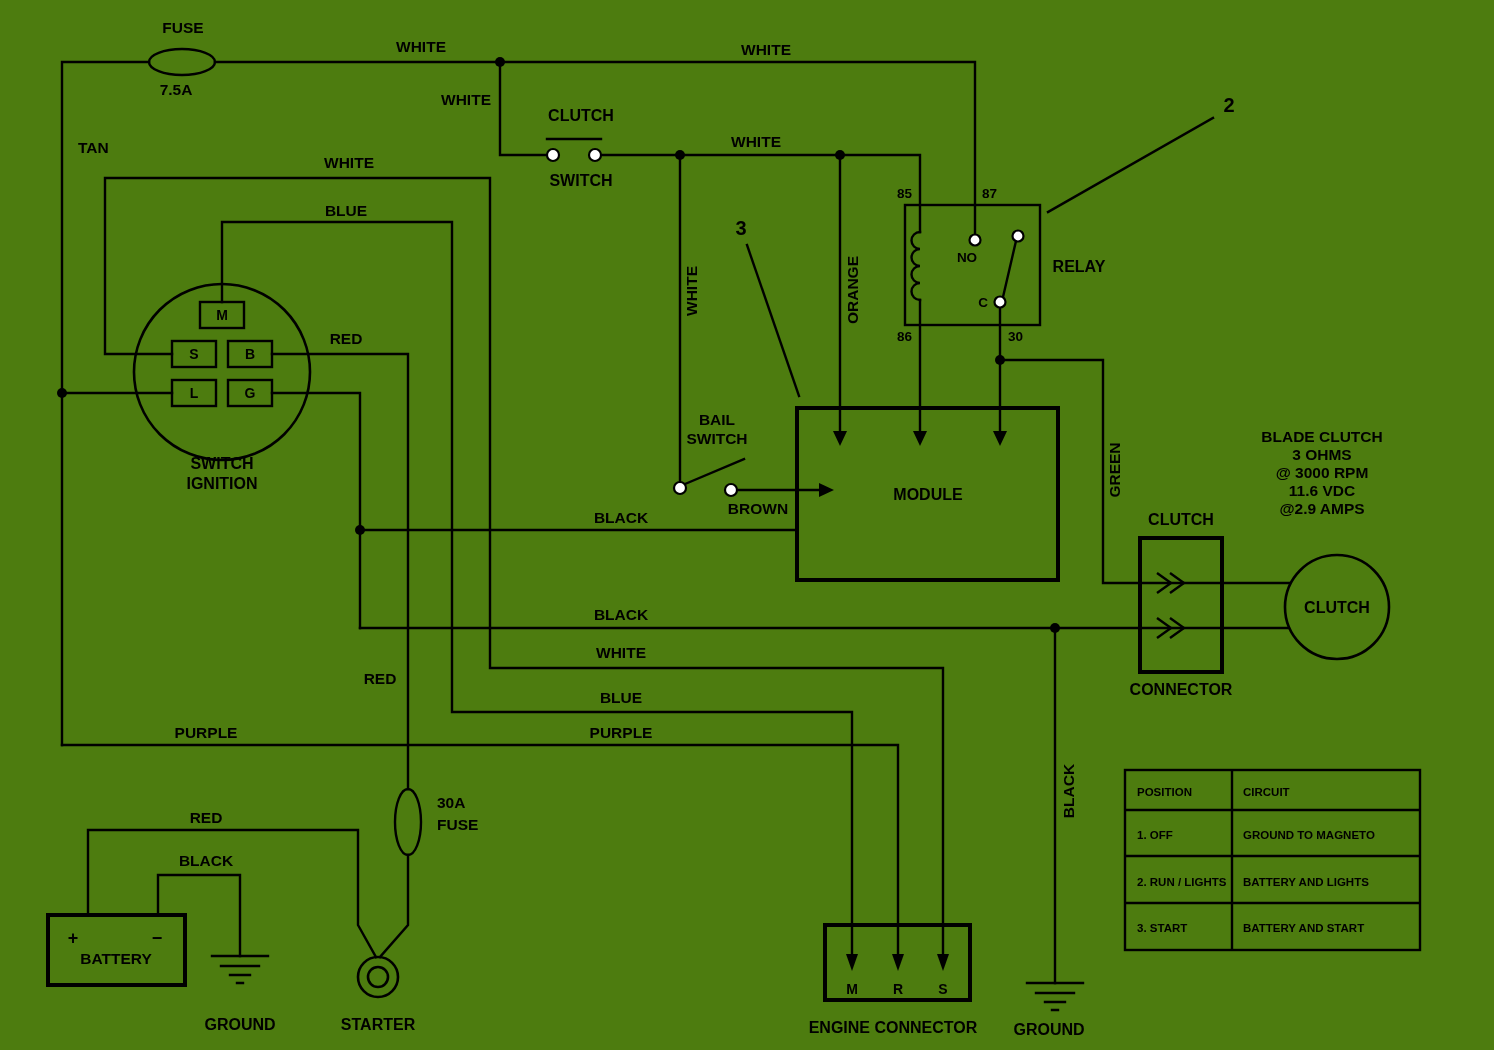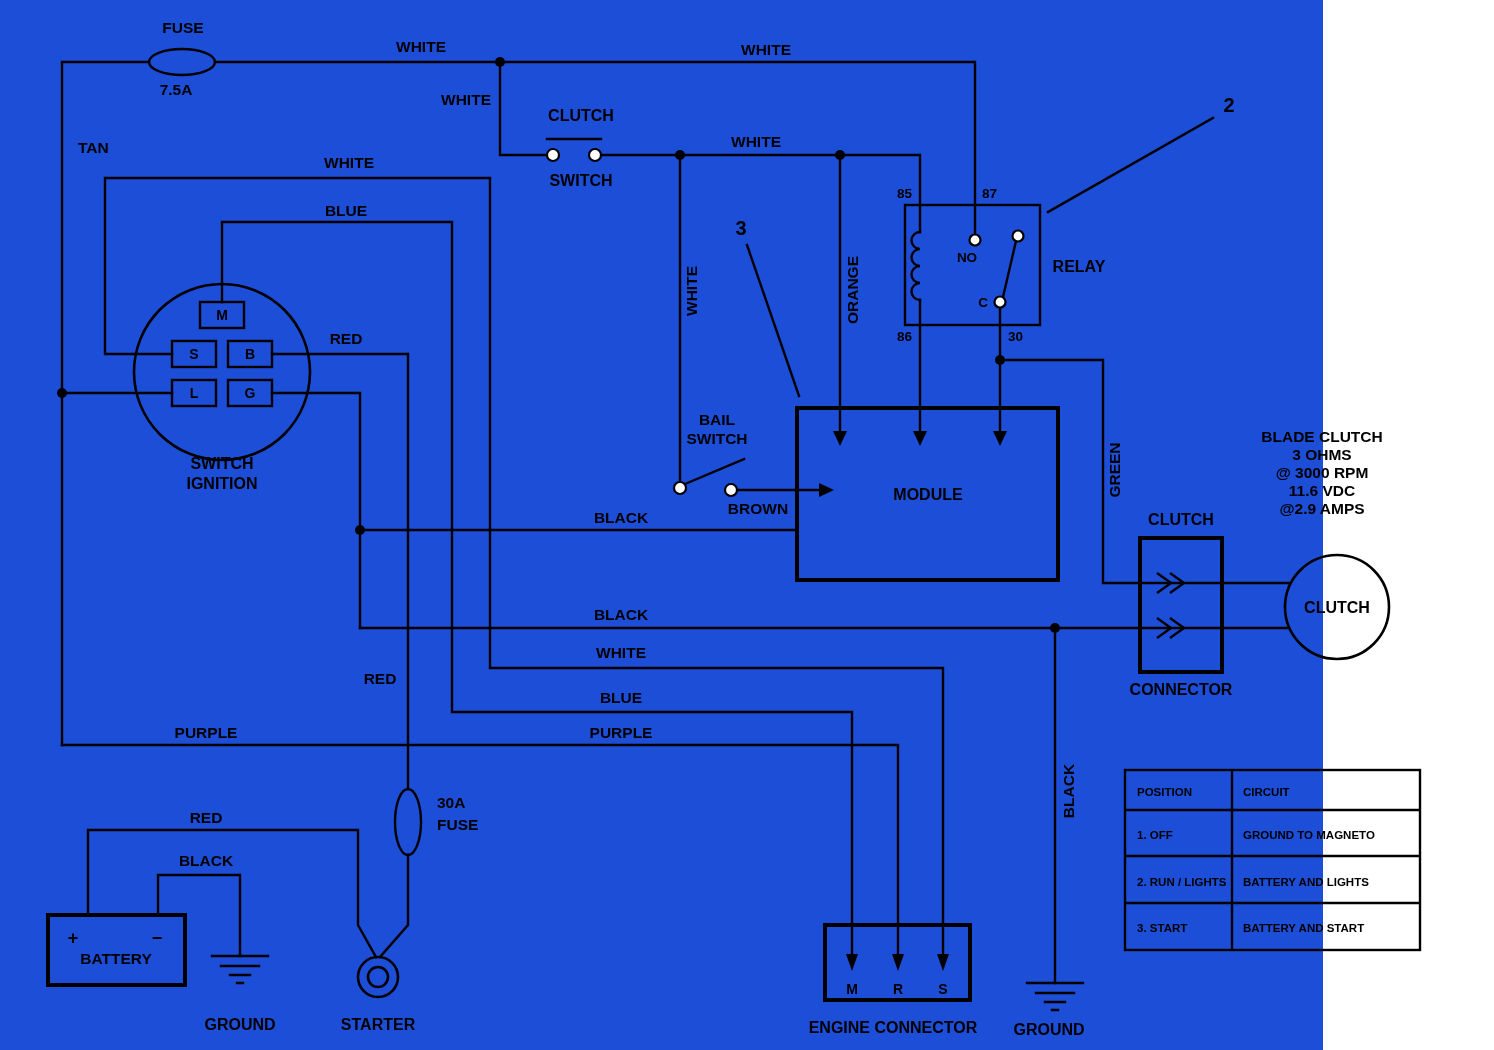--- a/index.html
+++ b/index.html
@@ -1,16 +1,16 @@
 <!DOCTYPE html>
 <html><head>
 <meta charset="utf-8">
 <style>
   html,body{margin:0;padding:0;background:#ffffff;}
-  .page{width:1323px;height:1050px;position:relative;background:#1d4ed8;}
+  .page{width:1494px;height:1050px;position:relative;background:#4d7c0f;}
   svg{display:block;}
   text{fill:#000;font-family:"Liberation Sans",sans-serif;font-weight:700;}
   .t15{font-size:15.5px;}
   .t16{font-size:16px;}
   .t14{font-size:14px;}
   .t13{font-size:13.5px;}
   .t11{font-size:11.5px;}
   .t20{font-size:20px;}
   .t18{font-size:18px;}
   .wire{stroke:#000;stroke-width:2.4;fill:none;stroke-linecap:square;stroke-linejoin:miter;}

